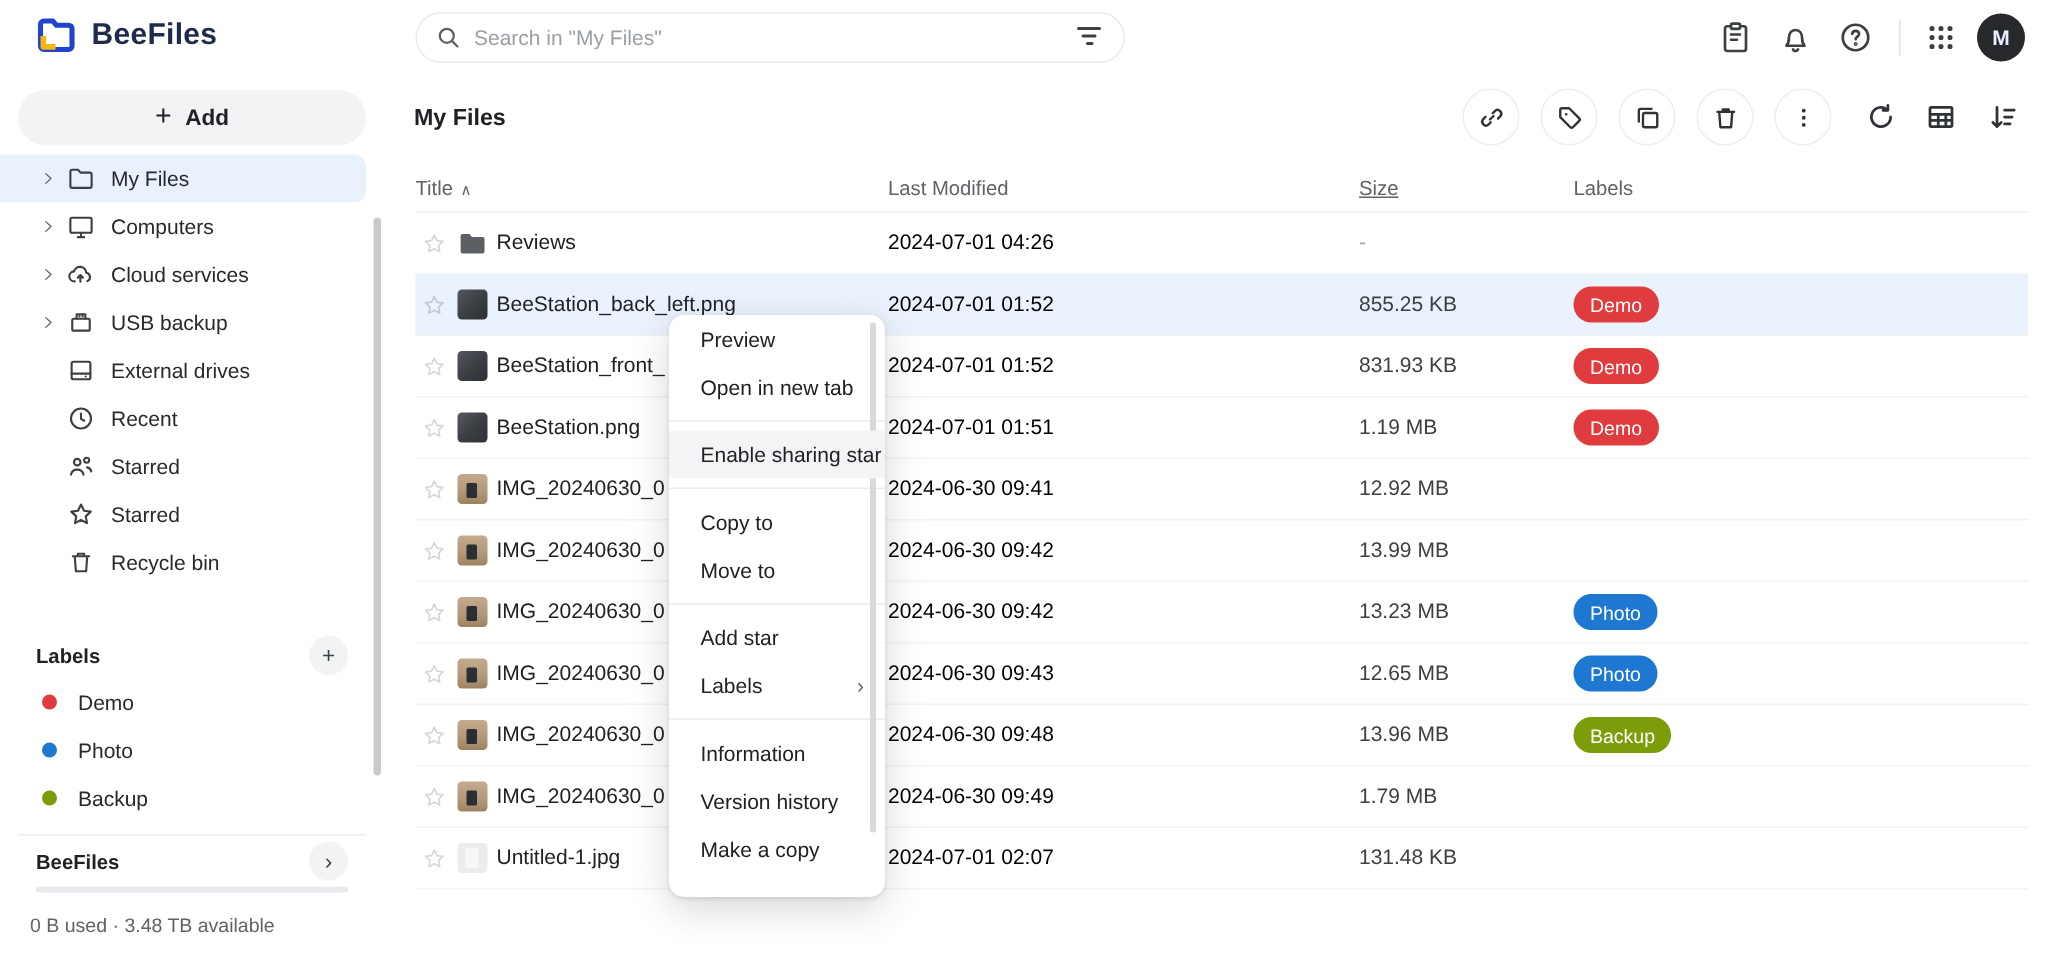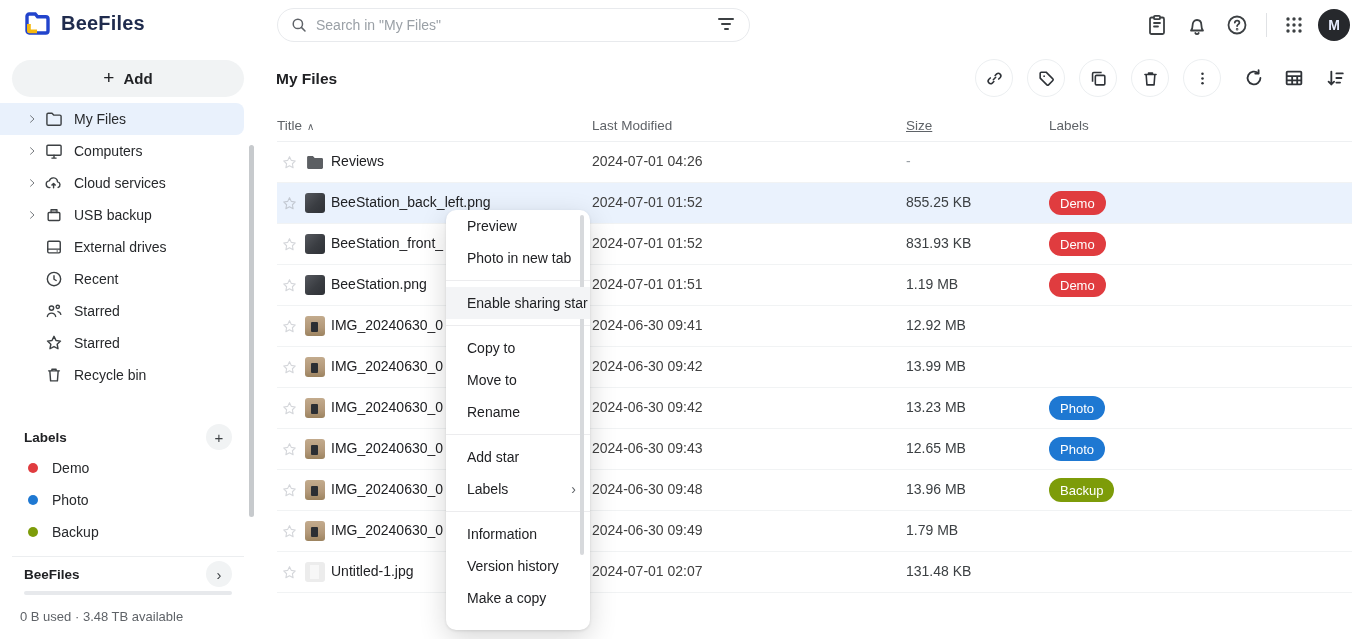--- a/index.html
+++ b/index.html
@@ -78,21 +78,21 @@
   .frow.selected .row-star { color:#c3c9d2; }
   .row-star svg { display:block; width:17px; height:17px; }
   .thumb { position:absolute; left:28px; top:10px; width:20px; height:20px; border-radius:3px; overflow:hidden; }
   .thumb svg { display:block; width:20px; height:20px; }
   .thumb.image-dark { background:linear-gradient(135deg,#55585e 0%,#3a3d42 55%,#2e3136 100%); }
   .thumb.image-photo { background:linear-gradient(180deg,#c3ab8d 0%,#b29879 60%,#9c835f 100%); }
   .thumb.image-photo .obj { position:absolute; left:6px; top:6px; width:7px; height:10px; background:#2b2e33; border-radius:1px; }
   .thumb.image-light { background:#ececec; }
   .thumb.image-light .obj { position:absolute; left:5px; top:3px; width:9px; height:14px; background:#f7f7f7; }
   .row-name { position:absolute; left:54px; top:11px; font-size:14px; color:#202124; white-space:nowrap; }
-  .row-mod { position:absolute; left:315px; top:11px; font-size:14px; color:#404040; }
+  .row-mod { position:absolute; left:315px; top:11px; font-size:14px; color:#000000; }
   .row-size { position:absolute; left:629px; top:11px; font-size:14px; color:#3c4043; }
   .row-dash { color:#9aa0a6; }
   .row-badge { position:absolute; left:772px; top:8px; height:24px; padding:0 11px; border-radius:13px;
     color:#fff; font-size:13px; display:flex; align-items:center; }
 
   
   .ctx-menu { position:absolute; left:446px; top:210px; width:144px; background:#fff; border-radius:10px;
     box-shadow:0 1px 3px rgba(0,0,0,.10), 0 8px 28px rgba(0,0,0,.16); z-index:50; padding:0 0 16px 0; }
   .ctx-item { position:relative; height:32px; display:flex; align-items:center; font-size:14px; color:#202124; cursor:pointer; }
   .ctx-item span.lbl { margin-left:21px; }
@@ -517,36 +517,33 @@
       </div>
     </div>
 </div>
 
 <div class="ctx-menu" id="context-menu">
   <div class="ctx-scrollbar"></div>
 <div class="ctx-item">
       <span class="lbl">Preview</span>
     </div>
     <div class="ctx-item">
-      <span class="lbl">Photo in new tab</span>
+      <span class="lbl">Open in new tab</span>
     </div>
     <div class="ctx-divider"></div>
     <div class="ctx-item hovered">
       <span class="lbl">Enable sharing star</span>
     </div>
     <div class="ctx-divider"></div>
     <div class="ctx-item">
       <span class="lbl">Copy to</span>
     </div>
     <div class="ctx-item">
       <span class="lbl">Move to</span>
     </div>
-    <div class="ctx-item">
-      <span class="lbl">Rename</span>
-    </div>
     <div class="ctx-divider"></div>
     <div class="ctx-item">
       <span class="lbl">Add star</span>
     </div>
     <div class="ctx-item">
       <span class="lbl">Labels</span>
       <span class="ctx-sub">›</span>
     </div>
     <div class="ctx-divider"></div>
     <div class="ctx-item">

